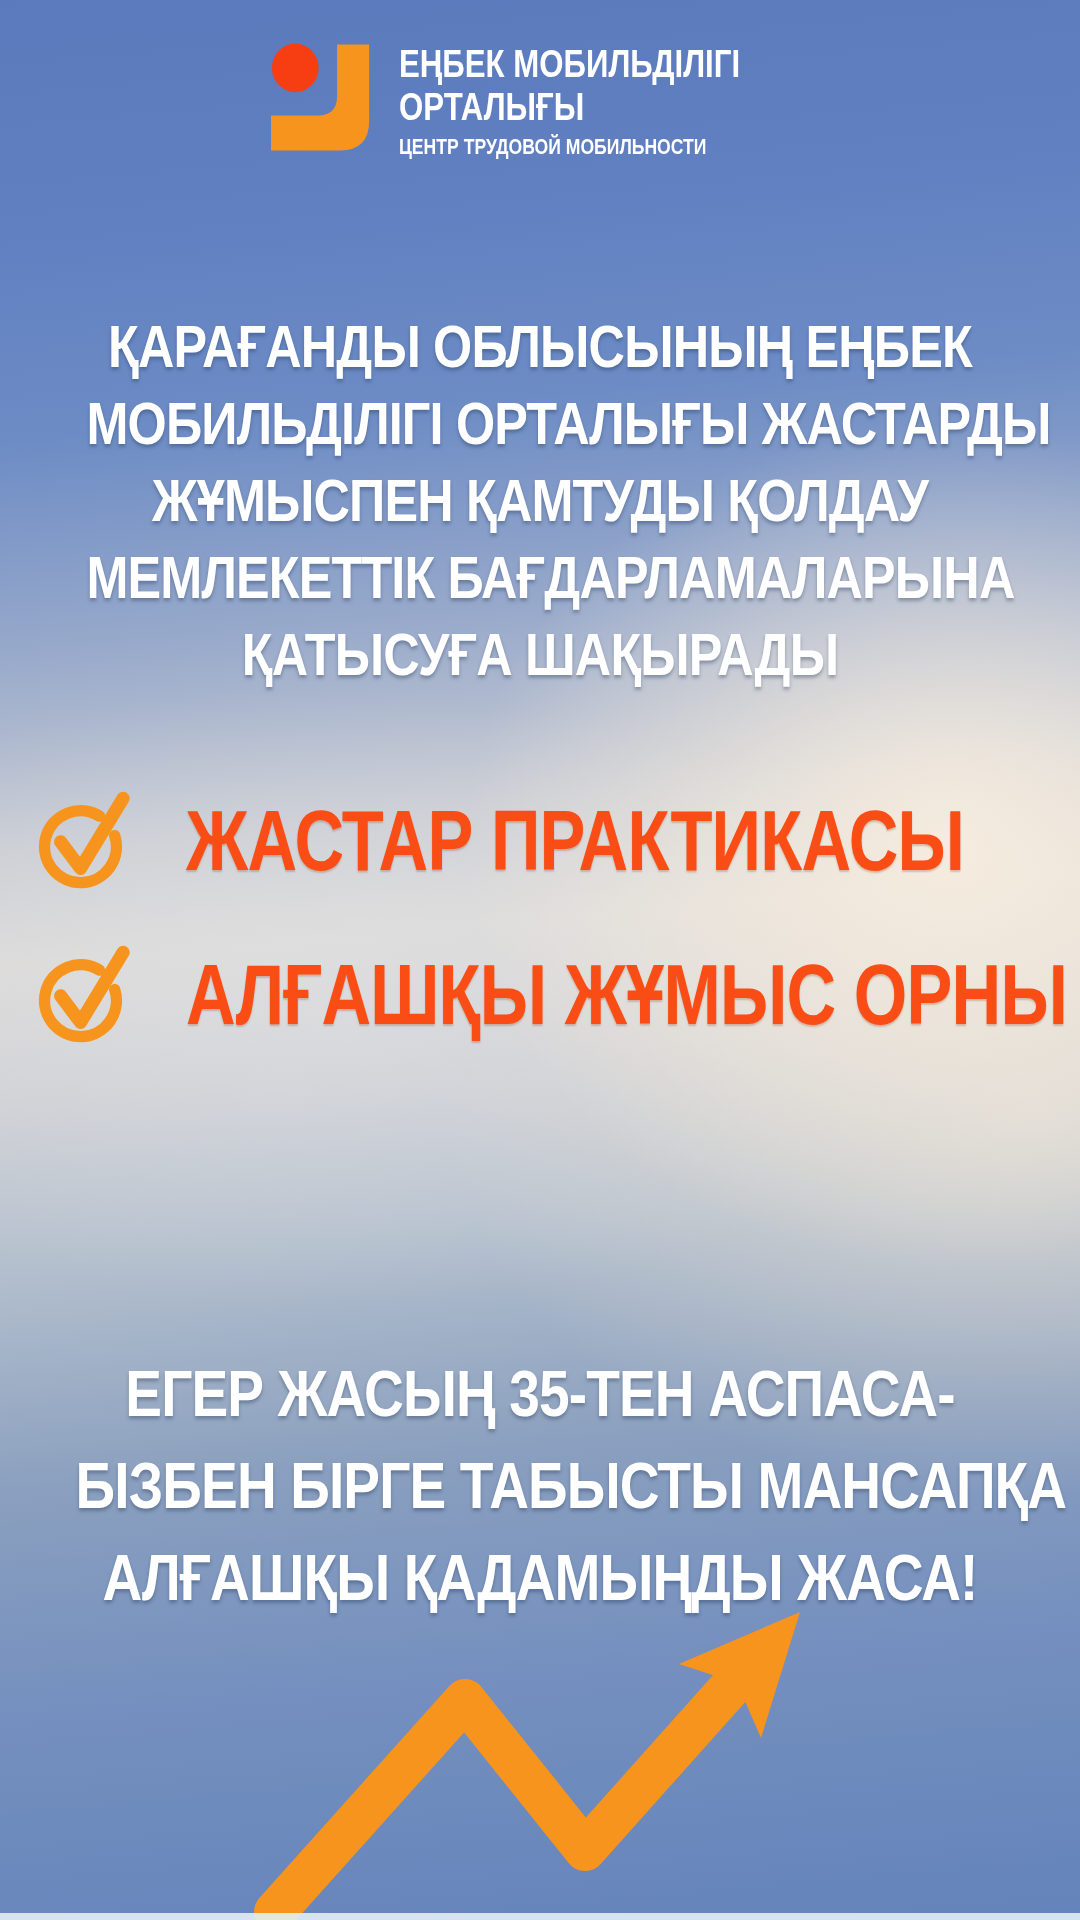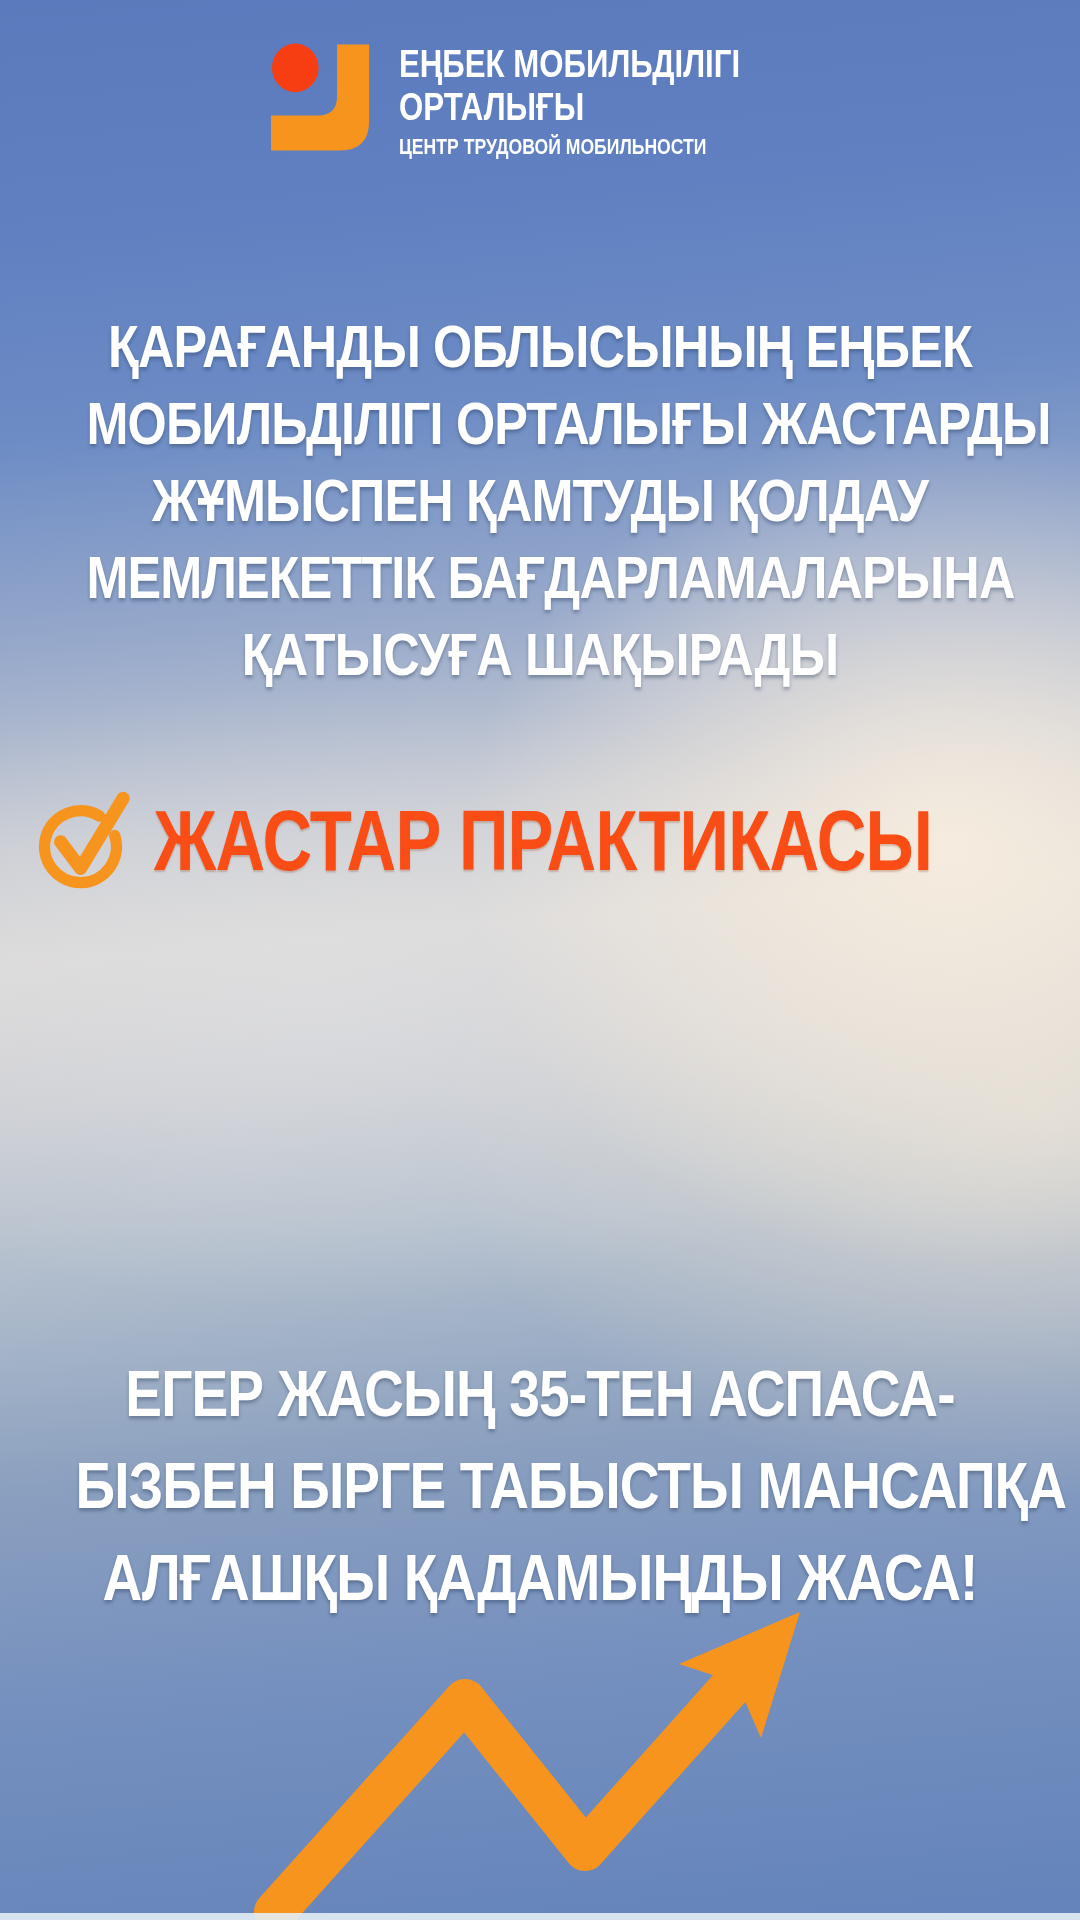--- a/index.html
+++ b/index.html
@@ -44,21 +44,21 @@
     position:absolute;top:308px;left:0;width:1080px;
     text-align:center;color:#fff;font-weight:bold;
     font-size:60px;line-height:77px;letter-spacing:-1px;
     transform:scaleX(0.84);transform-origin:center top;
     text-shadow:0 3px 4px rgba(30,50,80,0.35);
     white-space:nowrap;
   }
 
   
   .list{position:absolute;top:788px;left:38px;right:0;}
-  .list-row{display:flex;align-items:center;gap:12px;height:104px;margin-bottom:50px;}
+  .list-row{display:flex;align-items:center;gap:44px;height:104px;margin-bottom:50px;}
   .check-icon{width:104px;height:104px;flex:0 0 auto;}
   .list-label{
     color:#F94D15;font-weight:bold;font-size:86px;letter-spacing:-1px;
     transform:scaleX(0.80);transform-origin:left center;white-space:nowrap;
     text-shadow:0 2px 2px rgba(130,45,0,0.25);
   }
 
   
   .cta{
     position:absolute;top:1348px;left:0;width:1080px;
@@ -99,20 +99,27 @@
   <div class="list">
 
     <div class="list-row">
       <svg class="check-icon" viewBox="0 0 110 100" xmlns="http://www.w3.org/2000/svg">
         <path d="M 81.1,45.3 A 38,38 0 1 1 65.1,24.8" fill="none" stroke="#F7941D" stroke-width="12" stroke-linecap="round"></path>
         <path d="M 24,52 L 45,80 L 90,6" fill="none" stroke="#F7941D" stroke-width="14" stroke-linecap="round" stroke-linejoin="round"></path>
       </svg>
       <span class="list-label">ЖАСТАР ПРАКТИКАСЫ</span>
     </div>
 
+    <div class="list-row">
+      <svg class="check-icon" viewBox="0 0 110 100" xmlns="http://www.w3.org/2000/svg">
+        <path d="M 81.1,45.3 A 38,38 0 1 1 65.1,24.8" fill="none" stroke="#F7941D" stroke-width="12" stroke-linecap="round"></path>
+        <path d="M 24,52 L 45,80 L 90,6" fill="none" stroke="#F7941D" stroke-width="14" stroke-linecap="round" stroke-linejoin="round"></path>
+      </svg>
+      <span class="list-label">АЛҒАШҚЫ ЖҰМЫС ОРНЫ</span>
+    </div>
 
 
   </div>
 
   <div class="cta">
     <div>ЕГЕР ЖАСЫҢ 35-ТЕН АСПАСА-</div>
     <div>БІЗБЕН БІРГЕ ТАБЫСТЫ МАНСАПҚА</div>
     <div>АЛҒАШҚЫ ҚАДАМЫҢДЫ ЖАСА!</div>
   </div>
 

